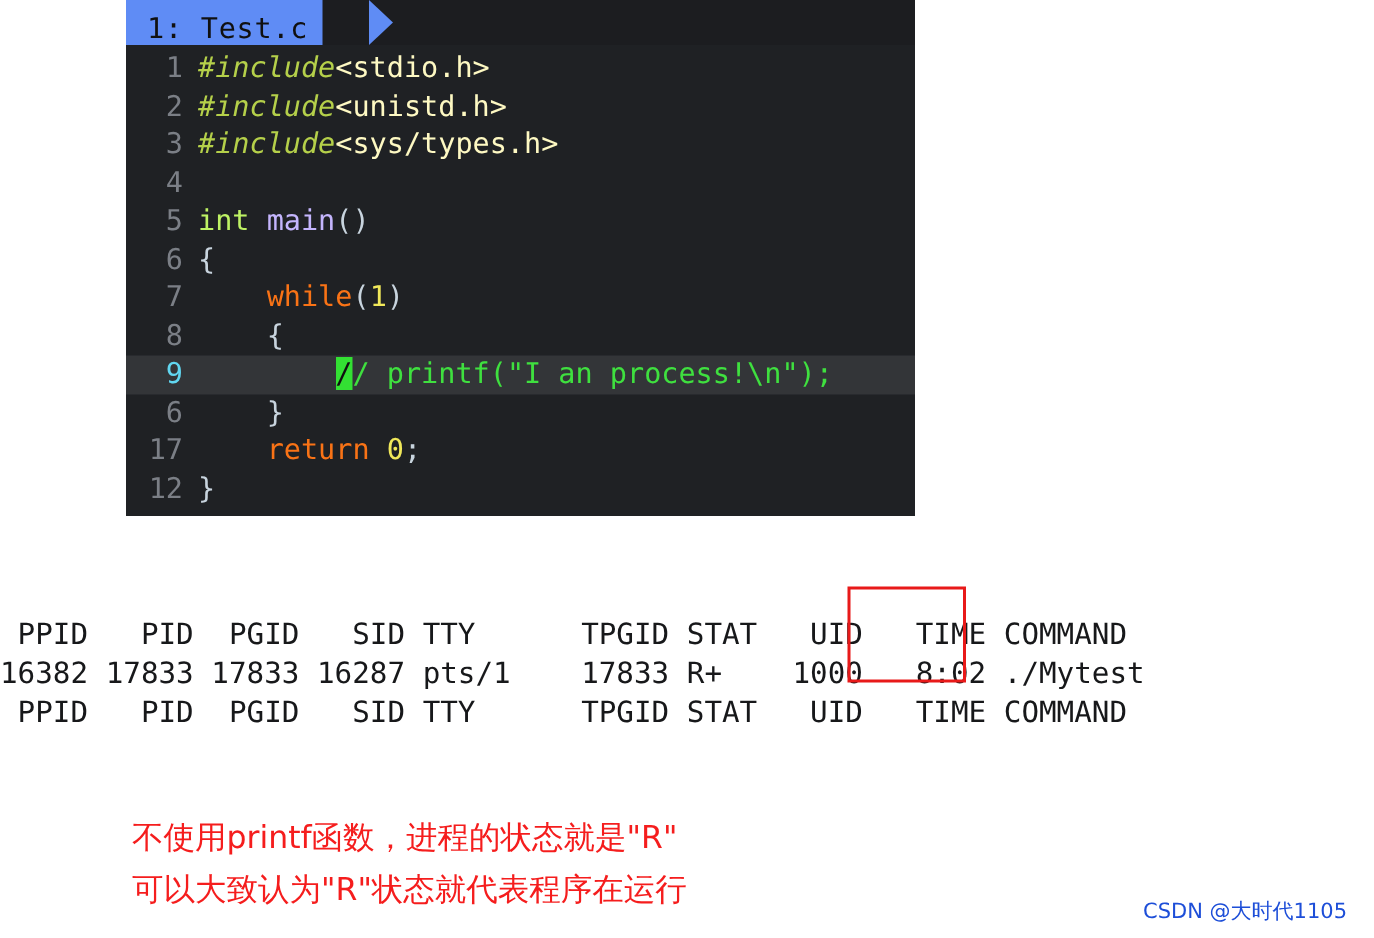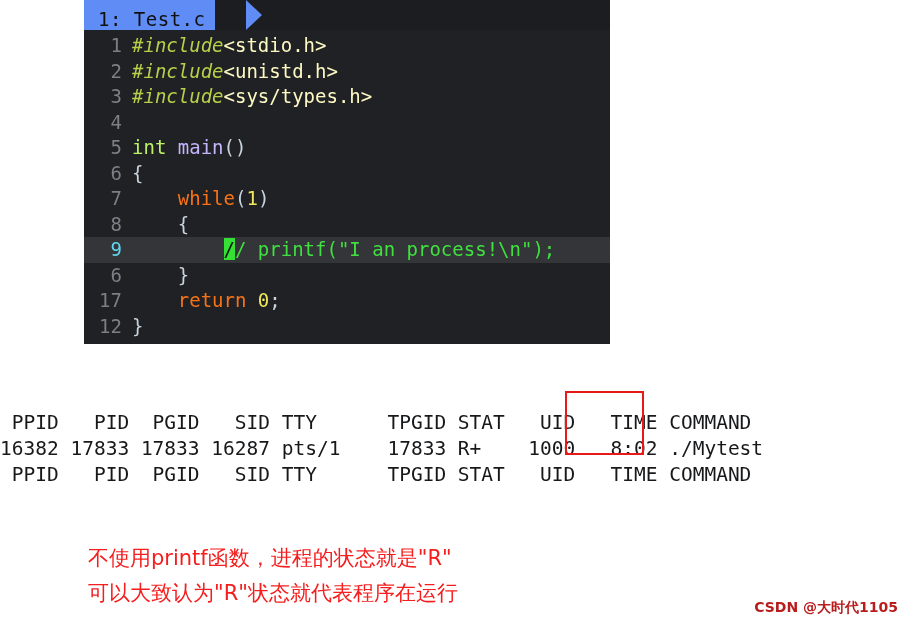--- a/index.html
+++ b/index.html
@@ -143,25 +143,24 @@
     font-size: 21px;
     line-height: 35px;
     font-weight: 400;
     white-space: nowrap;
   }
 
   #watermark {
     position: absolute;
     right: 18px;
     bottom: 8px;
-    color: #b91c1c;
+    color: #1d4ed8;
     font-family: "DejaVu Sans", sans-serif;
     font-size: 14px;
     white-space: nowrap;
-    font-weight: bold;
   }
 </style>
 </head>
 <body>
 
 <div id="editor-panel">
 
   <div id="tabbar">
     <div id="tab-file">
       <span>1: Test.c</span>

